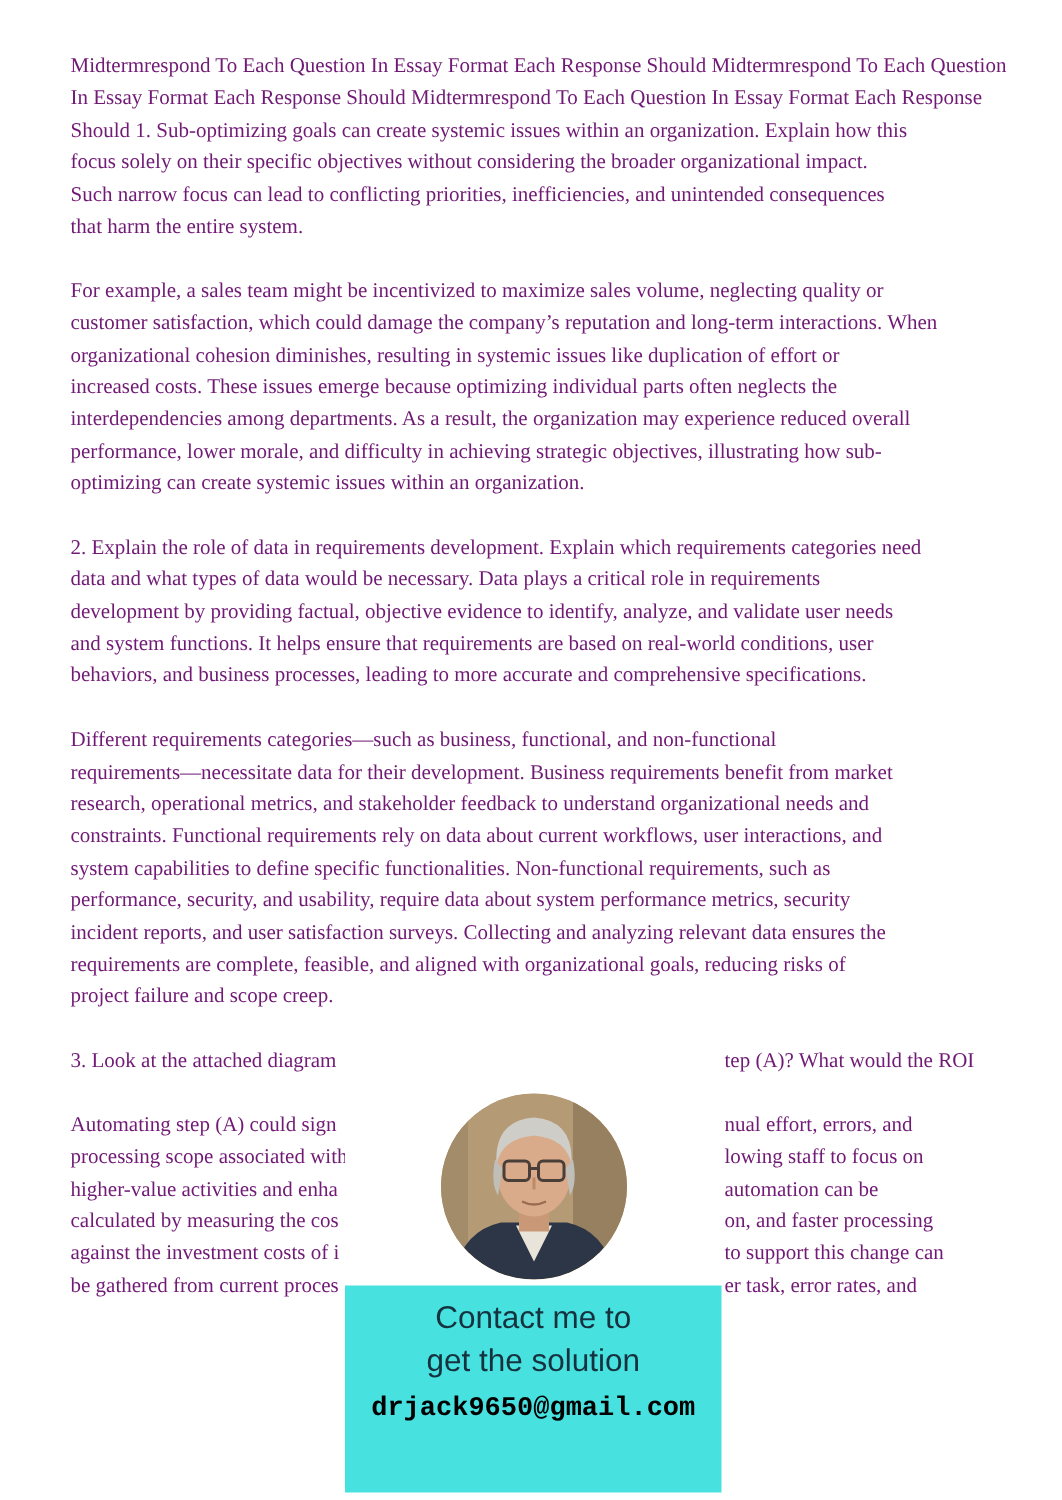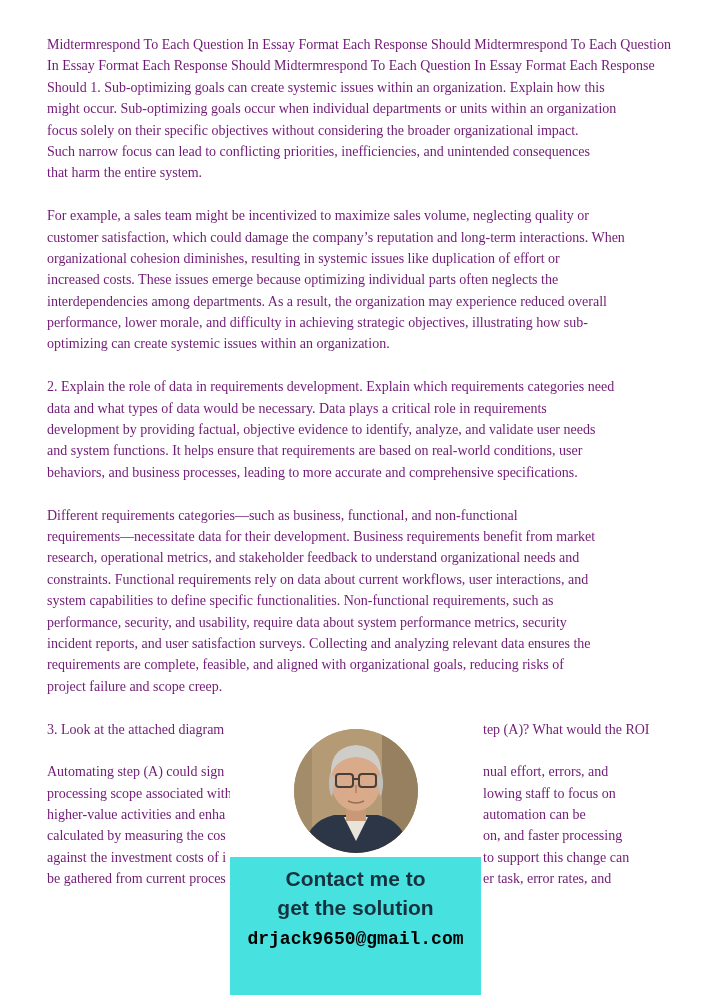--- a/index.html
+++ b/index.html
@@ -29,38 +29,37 @@
   .avatar {
     width:124px; height:124px; border-radius:50%; overflow:hidden; margin-top:2px;
     background:#b59a76;
   }
   .avatar svg { display:block; width:124px; height:124px; }
   .ad-bottom {
     height:138px; text-align:center; padding-top:7px; box-sizing:border-box;
   }
   .ad-headline {
     font-family:"Liberation Sans","DejaVu Sans",sans-serif;
-    font-weight:700; font-size:21px; line-height:29px;
+    font-weight:400; font-size:21px; line-height:29px;
   }
   .ad-email {
     font-family:Liberation Mono, monospace;
     font-weight:700; font-size:18px; color:#000000; margin-top:7px;
   }
 </style>
 </head>
 <body>
 
 <div class="page">
 
   <div class="doc" id="doc">
       <div class="paragraph">
         <div class="line">Midtermrespond To Each Question In Essay Format Each Response Should Midtermrespond To Each Question</div>
         <div class="line">In Essay Format Each Response Should Midtermrespond To Each Question In Essay Format Each Response</div>
         <div class="line">Should 1. Sub-optimizing goals can create systemic issues within an organization. Explain how this</div>
-        <div class="line">might occur. Sub-optimizing goals occur when individual departments or units within an organization</div>
         <div class="line">focus solely on their specific objectives without considering the broader organizational impact.</div>
         <div class="line">Such narrow focus can lead to conflicting priorities, inefficiencies, and unintended consequences</div>
         <div class="line">that harm the entire system.</div>
       </div>
       <div class="paragraph">
         <div class="line">For example, a sales team might be incentivized to maximize sales volume, neglecting quality or</div>
         <div class="line">customer satisfaction, which could damage the company’s reputation and long-term interactions. When</div>
         <div class="line">organizational cohesion diminishes, resulting in systemic issues like duplication of effort or</div>
         <div class="line">increased costs. These issues emerge because optimizing individual parts often neglects the</div>
         <div class="line">interdependencies among departments. As a result, the organization may experience reduced overall</div>

